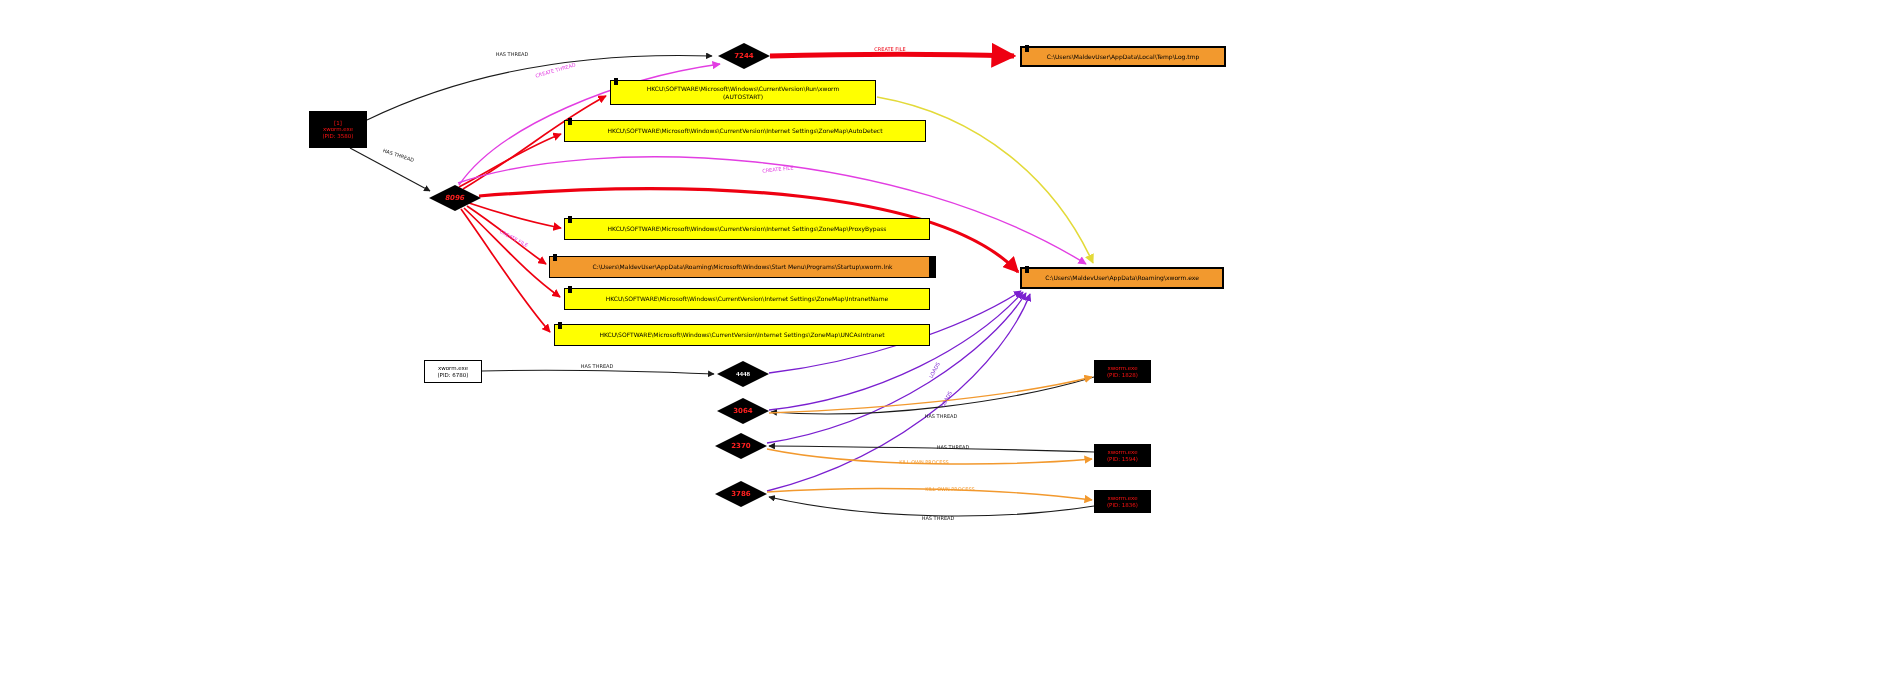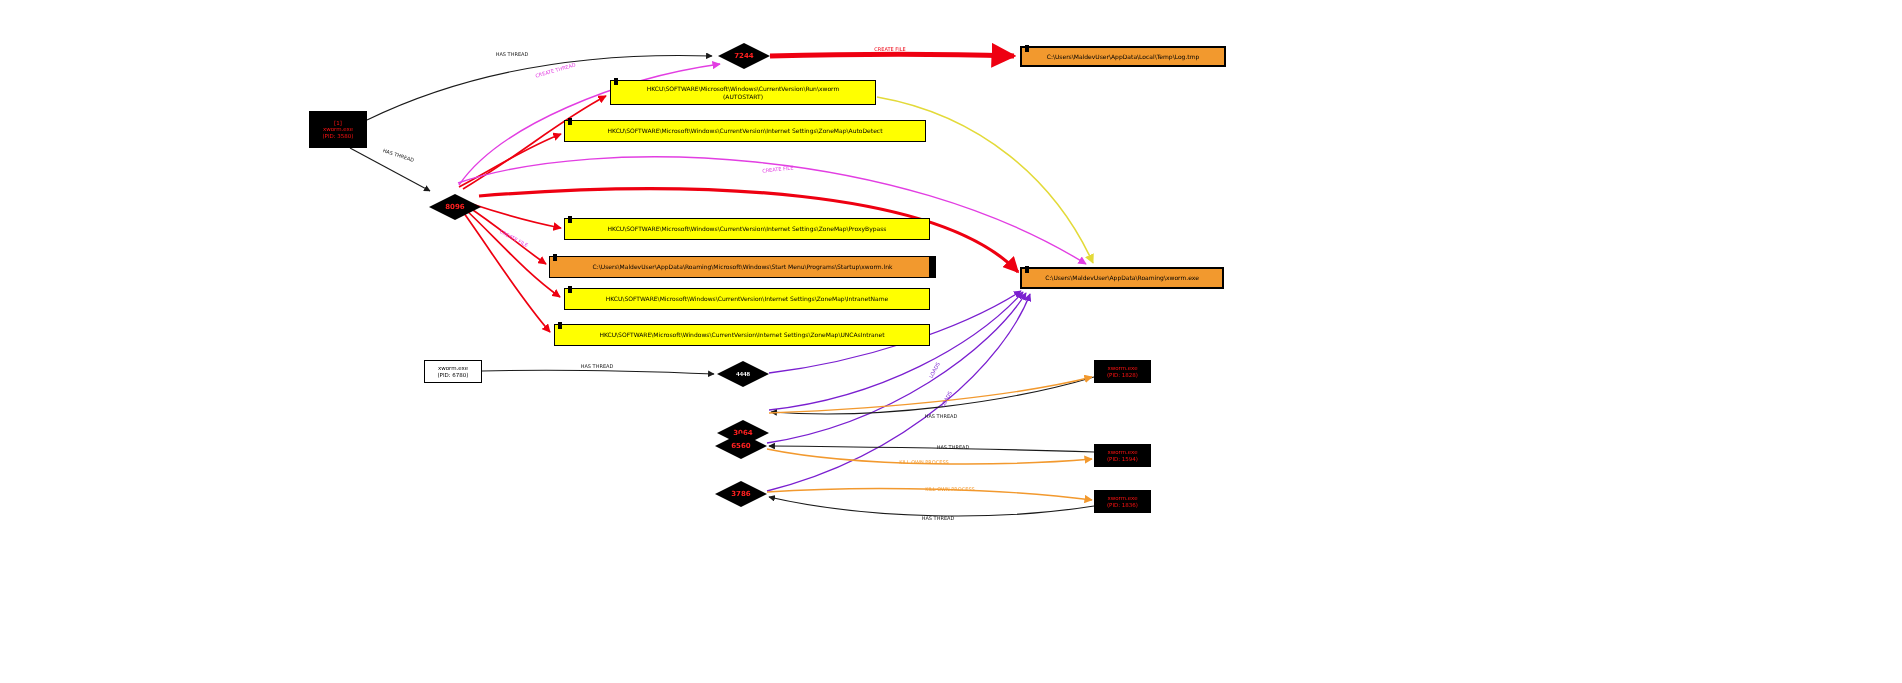--- a/index.html
+++ b/index.html
@@ -143,31 +143,31 @@
 (PID: 1594)</span>
   </div>
   <div class="node proc" style="left:1094px; top:490px; width:57px; height:23px;">
     <span class="node-label">xworm.exe
 (PID: 1836)</span>
   </div>
 
   <div class="node thread" style="left:718px; top:43px;">
     <span class="node-label">7244</span>
   </div>
-  <div class="node thread" style="left:429px; top:194px;">
+  <div class="node thread" style="left:429px; top:185px;font-style:italic;">
     <span class="node-label">8096</span>
   </div>
   <div class="node thread white-text" style="left:717px; top:361px;">
     <span class="node-label">4448</span>
   </div>
-  <div class="node thread" style="left:717px; top:420px;">
+  <div class="node thread" style="left:717px; top:398px;">
     <span class="node-label">3064</span>
   </div>
   <div class="node thread" style="left:715px; top:433px;">
-    <span class="node-label">6560</span>
+    <span class="node-label">2370</span>
   </div>
   <div class="node thread" style="left:715px; top:481px;">
     <span class="node-label">3786</span>
   </div>
 
   <div class="node file" style="left:1020px; top:46px; width:206px; height:21px;">
     <span class="tab"></span>
     <span class="node-label">C:\Users\MaldevUser\AppData\Local\Temp\Log.tmp</span>
   </div>
   <div class="node file" style="left:549px; top:256px; width:387px; height:22px; border-width:1.5px;">

